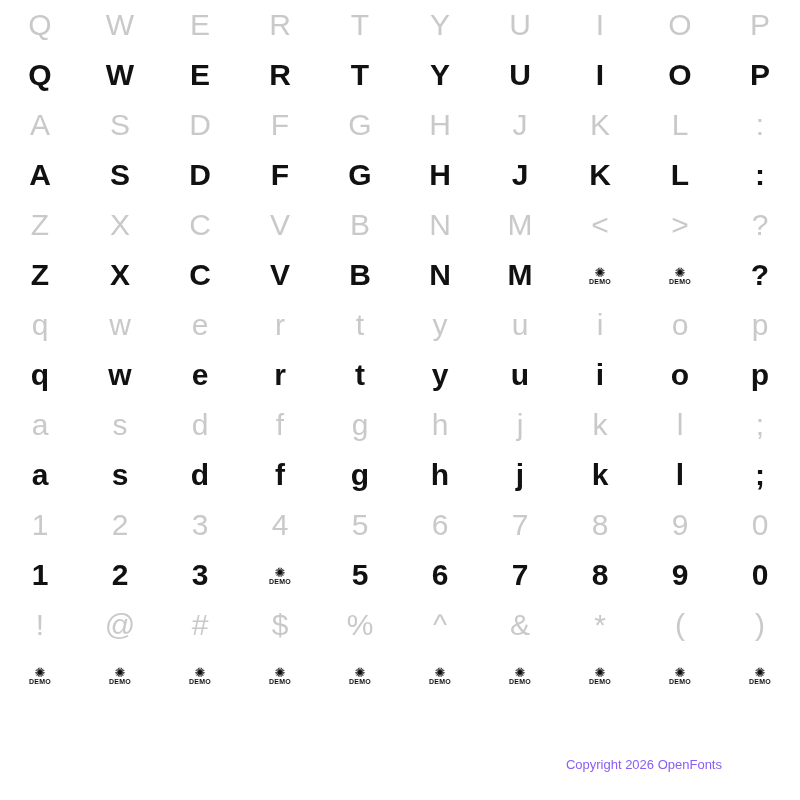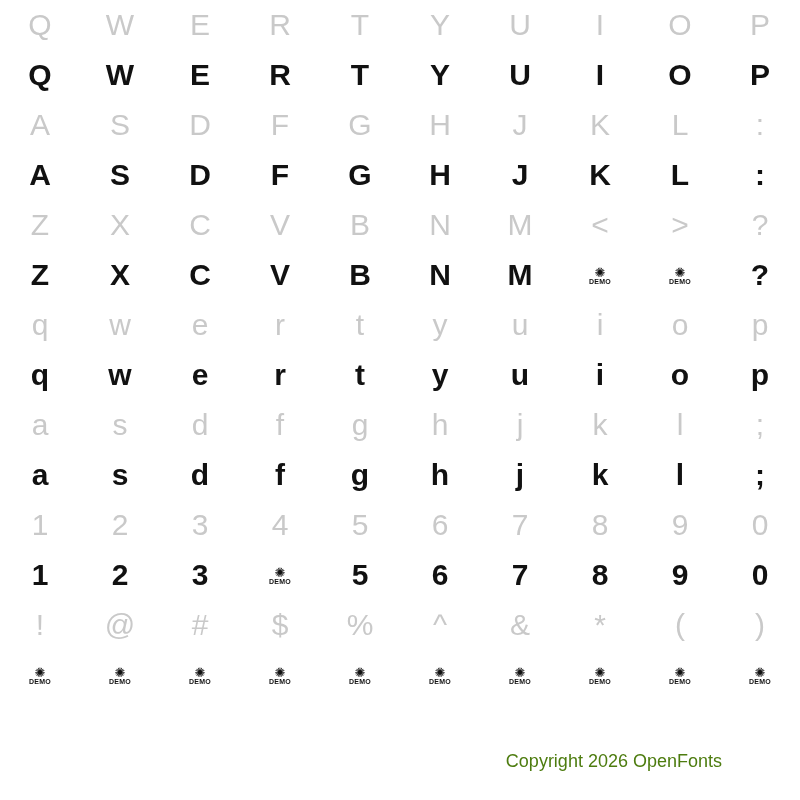--- a/index.html
+++ b/index.html
@@ -67,22 +67,22 @@
     font-weight: 700;
     letter-spacing: 0.3px;
     color: #111111;
     line-height: 1;
     margin-top: -1px;
   }
   .footer {
     position: absolute;
     right: 78px;
     bottom: 28px;
-    font-size: 18px;
-    color: #4d7c0f;
+    font-size: 13px;
+    color: #8b5cf6;
     font-family: "Liberation Sans", sans-serif;
     white-space: nowrap;
     text-align: center;
   }
 </style>
 </head>
 <body>
 
 <div class="sheet">
   <div class="grid" id="glyph-grid">

